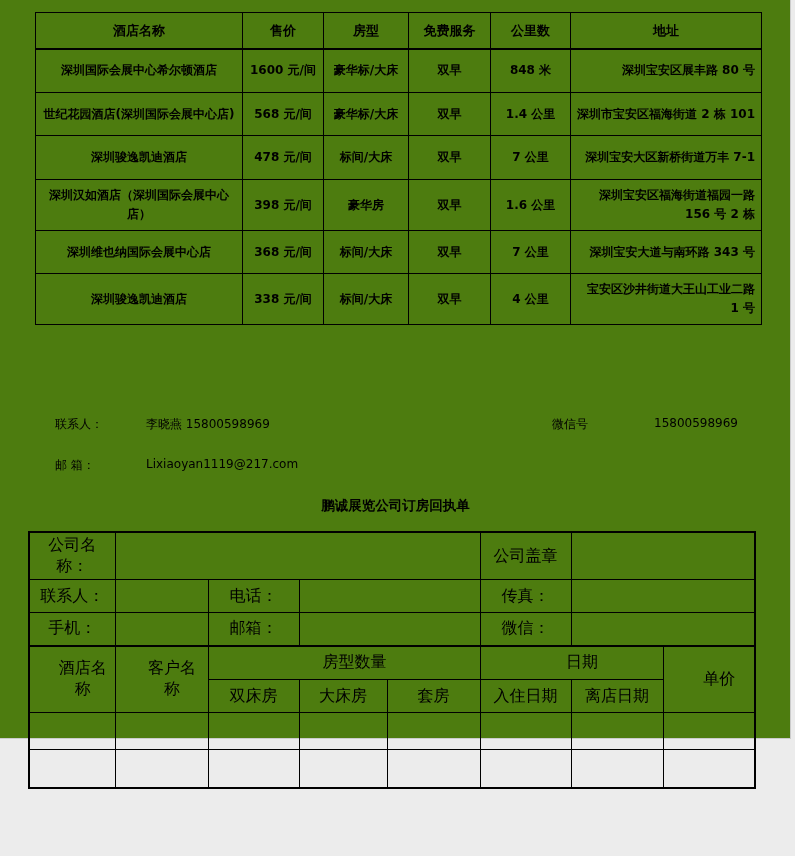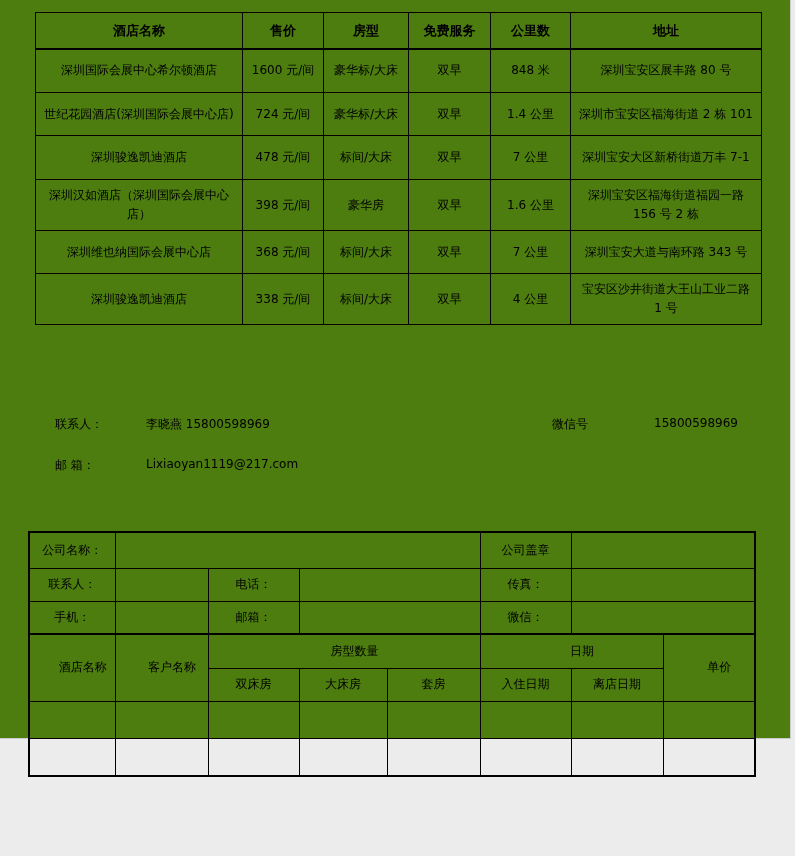--- a/index.html
+++ b/index.html
@@ -18,43 +18,43 @@
   }
   table { border-collapse:collapse; table-layout:fixed; }
 
   
   .hotels {
     position:absolute; left:35px; top:12px; width:726px;
     font-size:12px;
   }
   .hotels th, .hotels td {
     border:1px solid #000; text-align:center; vertical-align:middle;
-    padding:2px 4px; line-height:19px; overflow:hidden;
+    padding:2px 4px; line-height:19px; overflow:hidden;font-weight:bold;
   }
   .hotels thead th { font-weight:bold; font-size:13px; border-bottom:2px solid #000; }
-  .hotels td.addr { text-align:center; padding:6px 6px; }
+  .hotels td.addr { text-align:right; padding:6px 6px; }
 
   
   .contact-line { position:absolute; left:0; width:791px; height:18px; font-size:12px; }
   .contact-line span { position:absolute; white-space:nowrap; }
   .pos-label1 { left:55px; }
   .pos-value1 { left:146px; }
   .pos-label2 { left:552px; }
   .pos-value2 { left:654px; }
 
   
   .form-title {
     position:absolute; top:497px; left:0; width:791px;
     text-align:center; font-weight:bold; font-size:13.5px;
   }
 
   
   .bookform {
     position:absolute; left:28px; top:531px; width:726px;
-    font-size:12px; border:2px solid #000;
+    font-size:16px; border:2px solid #000;
   }
   .bookform td {
     border:1px solid #000; text-align:center; vertical-align:middle;
     padding:2px 4px; overflow:hidden;
   }
   .bookform tr.sep td { border-top:2px solid #000;padding-left:25px; }
 </style>
 </head>
 <body>
 
@@ -83,21 +83,21 @@
       <tr style="height:44px">
         <td>深圳国际会展中心希尔顿酒店</td>
         <td>1600 元/间</td>
         <td>豪华标/大床</td>
         <td>双早</td>
         <td>848 米</td>
         <td class="addr">深圳宝安区展丰路 80 号</td>
       </tr>
       <tr style="height:43px">
         <td>世纪花园酒店(深圳国际会展中心店)</td>
-        <td>724 元/间</td>
+        <td>568 元/间</td>
         <td>豪华标/大床</td>
         <td>双早</td>
         <td>1.4 公里</td>
         <td class="addr">深圳市宝安区福海街道 2 栋 101</td>
       </tr>
       <tr style="height:44px">
         <td>深圳骏逸凯迪酒店</td>
         <td>478 元/间</td>
         <td>标间/大床</td>
         <td>双早</td>
@@ -135,20 +135,21 @@
     <span class="pos-label1">联系人：</span>
     <span class="pos-value1">李晓燕 15800598969</span>
     <span class="pos-label2">微信号</span>
     <span class="pos-value2">15800598969</span>
   </div>
   <div class="contact-line" style="top:457px">
     <span class="pos-label1">邮  箱：</span>
     <span class="pos-value1">Lixiaoyan1119@217.com</span>
   </div>
 
+  <div class="form-title">鹏诚展览公司订房回执单</div>
 
   <table class="bookform">
     <colgroup>
       <col style="width:86px">
         <col style="width:93px">
         <col style="width:91px">
         <col style="width:88px">
       <col style="width:93px">
         <col style="width:91px">
         <col style="width:92px">

